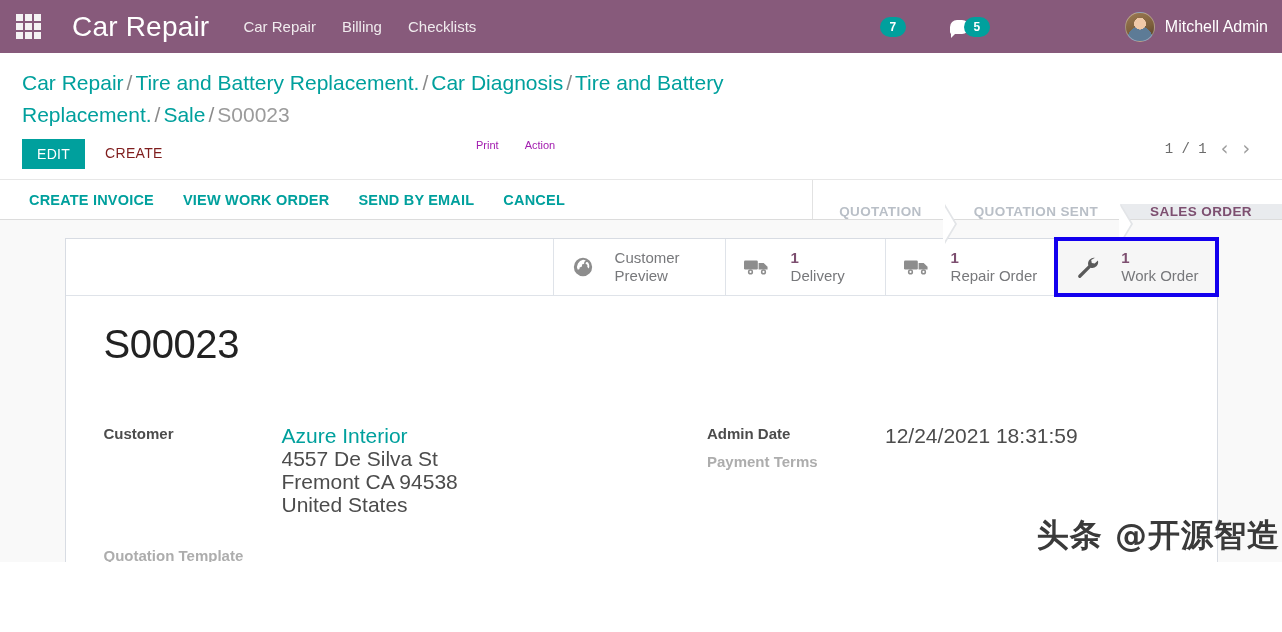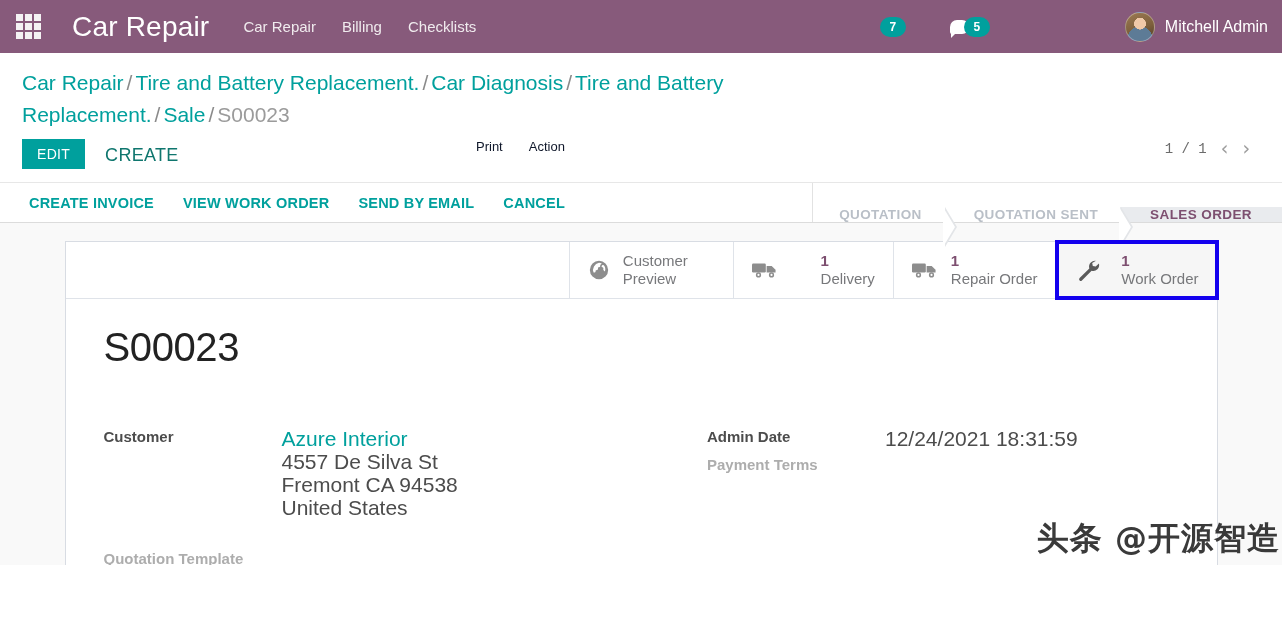--- a/index.html
+++ b/index.html
@@ -129,38 +129,38 @@
     background: #00A09D;
     color: #ffffff;
     border: 1px solid #00A09D;
     font-size: 14px;
     padding: 6px 14px;
     cursor: pointer;
     letter-spacing: .3px;
   }
   .btn-create {
     background: transparent;
-    color: #0f766e;
+    color: #7f1d1d;
     border: none;
-    font-size: 18px;
+    font-size: 14px;
     padding: 6px 14px;
     margin-left: 6px;
     cursor: pointer;
     letter-spacing: .3px;
   }
   .cp-mid {
     position: absolute;
     left: 476px;
     display: flex;
     gap: 26px;
   }
   .cp-mid button {
     background: none; border: none;
-    color: #0f172a;
-    font-size: 13px;
+    color: #a21caf;
+    font-size: 11px;
     cursor: pointer;
   }
   .pager {
     margin-left: auto;
     display: flex;
     align-items: center;
     gap: 14px;
     color: #7a7a7a;
     font-size: 14px;
     padding-right: 10px;
@@ -264,27 +264,26 @@
     display: flex;
     justify-content: flex-end;
     border-bottom: 1px solid #dfe3e9;
     height: 57px;
     background: #ffffff;
   }
   .smart-spacer { flex: 1 1 auto; border-right: 1px solid #dfe3e9; }
   .smart-btn {
     display: flex;
     align-items: center;
-    gap: 13px;
+    gap: 21px;
     padding: 0 18px;
     border-right: 1px solid #dfe3e9;
     background: #ffffff;
     cursor: pointer;
     min-width: 160px;
-    justify-content: space-between;
   }
   .smart-btn:last-child { border-right: none; }
   .smart-btn .ico { color: #8d8d8d; display:flex; align-items:center; }
   .smart-btn .txt { display: flex; flex-direction: column; line-height: 1.18; }
   .smart-btn .val {
     color: #7d4f70;
     font-size: 15px;
     font-weight: bold;
   }
   .smart-btn .lbl { color: #77787b; font-size: 15px; white-space: nowrap; }

